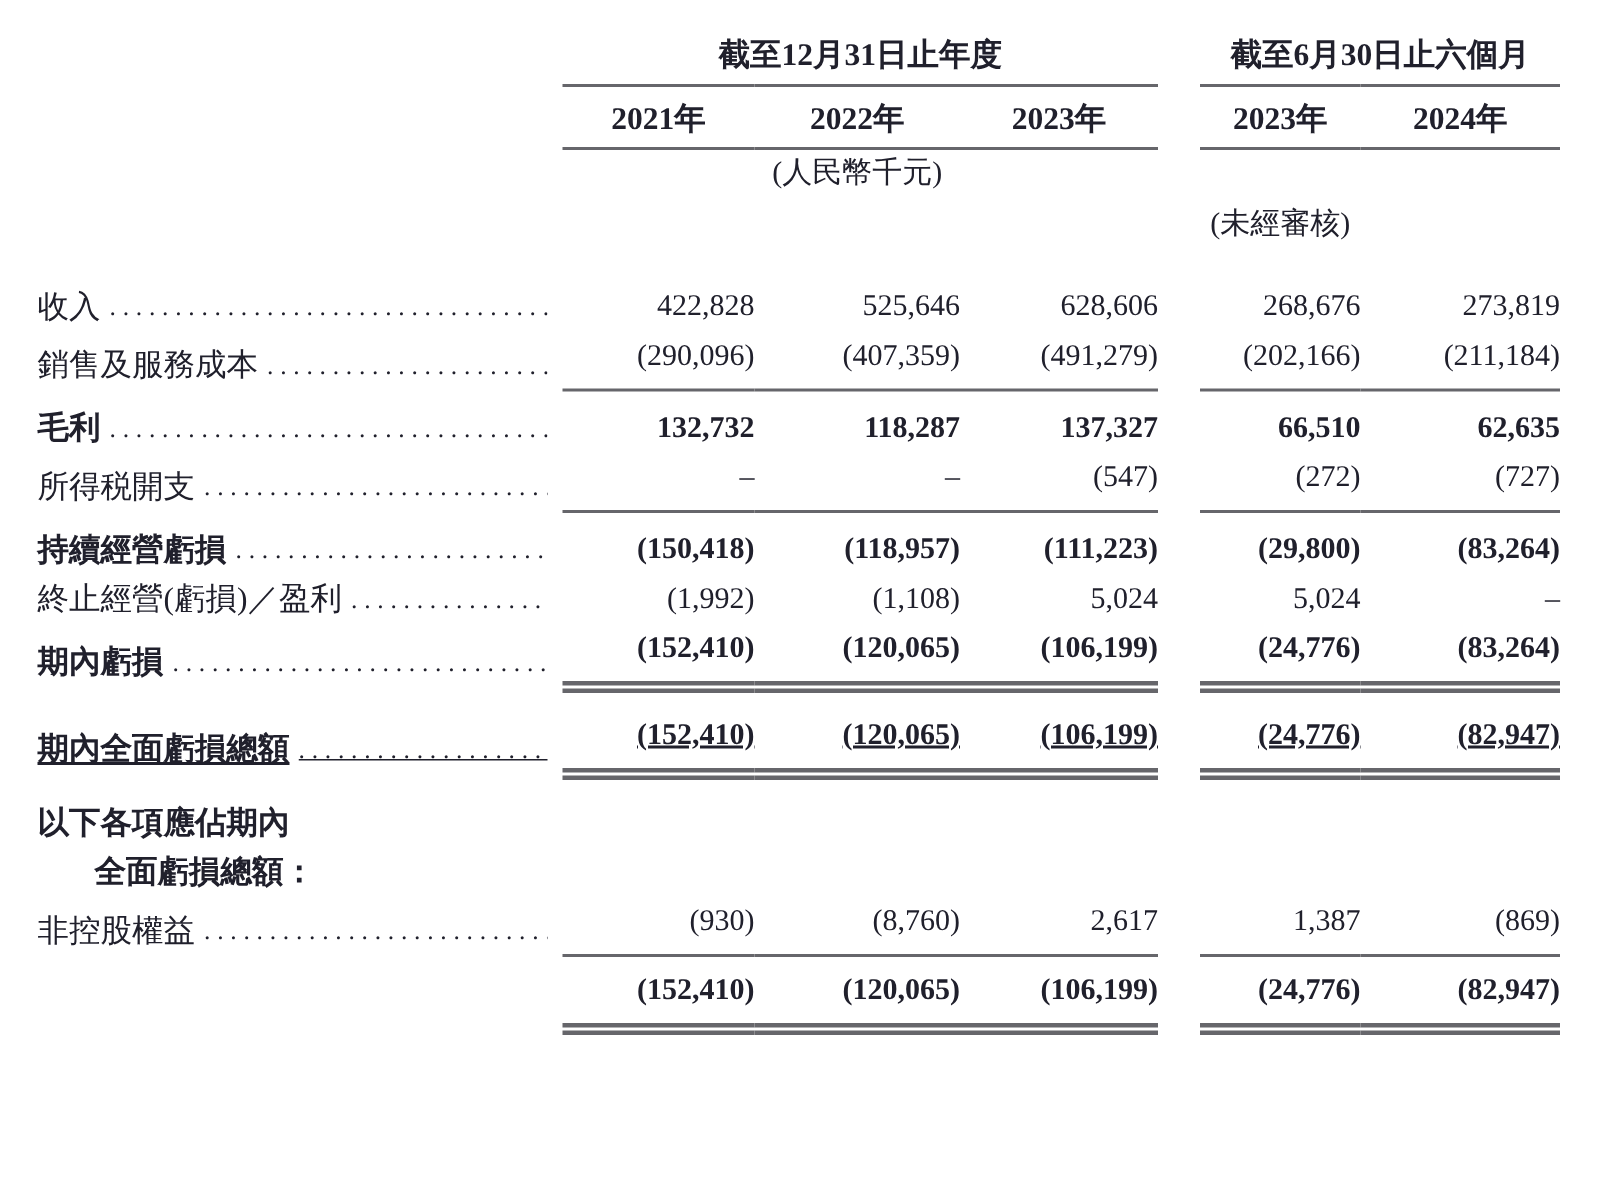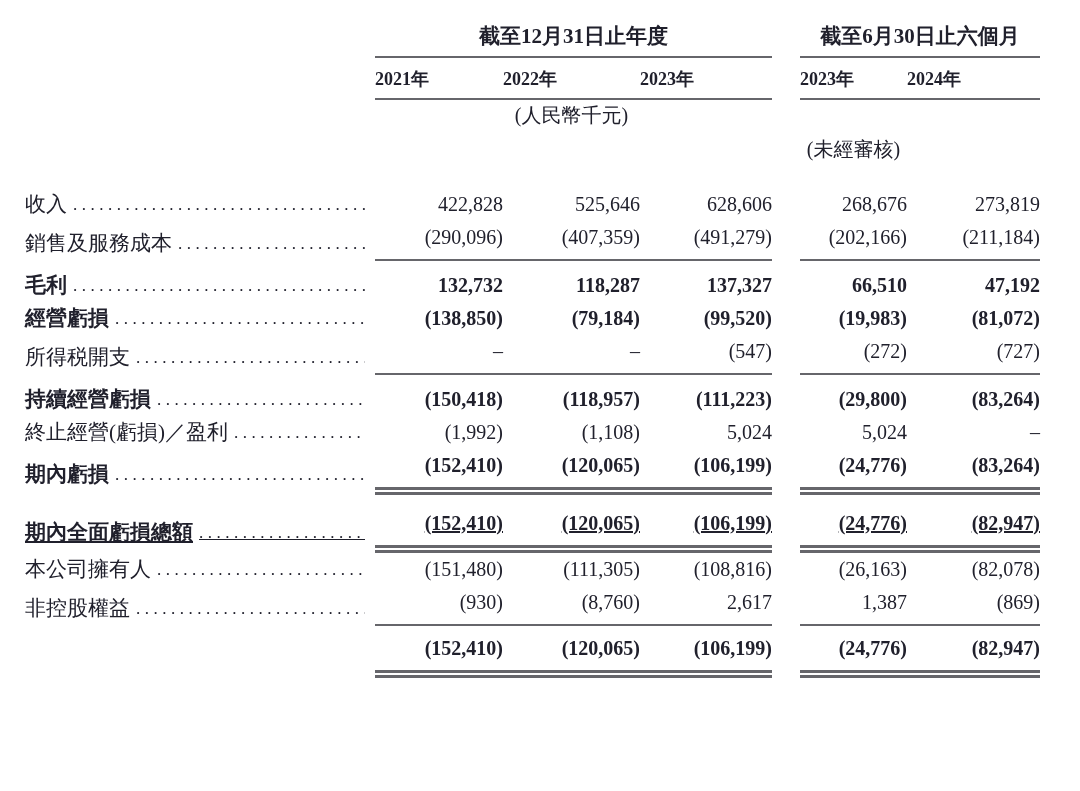--- a/index.html
+++ b/index.html
@@ -32,22 +32,22 @@
   col.c4{width:107px;}
   col.c5{width:133px;}
 
   th.group{
     font-weight:bold;text-align:center;
     font-size:21px;line-height:32px;
     border-bottom:2px solid var(--rule);
     padding-bottom:4px;white-space:nowrap;
   }
   th.year{
-    font-weight:bold;text-align:left;
-    font-size:18px;line-height:30px;
+    font-weight:bold;text-align:center;
+    font-size:21px;line-height:30px;
     border-bottom:2px solid var(--rule);
     padding:6px 0 4px 0;white-space:nowrap;
   }
   td.note{
     text-align:center;
     font-size:20px;line-height:30px;white-space:nowrap;
   }
   tr.note2 td.note{padding-top:4px;}
 
   td.num{
@@ -163,37 +163,23 @@
             <div class="lblwrap">
               <span class="t">毛利</span>
               <span class="dots"></span>
             </div>
           </td>
         <td class="num">132,732</td>
         <td class="num">118,287</td>
         <td class="num">137,327</td>
         <td class="gapcell"></td>
         <td class="num">66,510</td>
-        <td class="num">47,192</td>
-      </tr>
-
-      <tr class="r bold">
-        <td class="lbl">
-            <div class="lblwrap">
-              <span class="t">經營虧損</span>
-              <span class="dots"></span>
-            </div>
-          </td>
-        <td class="num">(138,850)</td>
-        <td class="num">(79,184)</td>
-        <td class="num">(99,520)</td>
-        <td class="gapcell"></td>
-        <td class="num">(19,983)</td>
-        <td class="num">(81,072)</td>
-      </tr>
+        <td class="num">62,635</td>
+      </tr>
+
 
 
       <tr class="r">
         <td class="lbl">
             <div class="lblwrap">
               <span class="t">所得税開支</span>
               <span class="dots"></span>
             </div>
           </td>
         <td class="num ul">–</td>
@@ -257,36 +243,48 @@
             </div>
           </td>
         <td class="num dul">(152,410)</td>
         <td class="num dul">(120,065)</td>
         <td class="num dul">(106,199)</td>
         <td class="gapcell"></td>
         <td class="num dul">(24,776)</td>
         <td class="num dul">(82,947)</td>
       </tr>
 
-
-
-      <tr class="r">
-        <td class="lbl">
-            <div class="lblwrap">
-              <span class="t">本公司擁有人</span>
-              <span class="dots"></span>
-            </div>
-          </td>
-        <td class="num">(151,480)</td>
-        <td class="num">(111,305)</td>
-        <td class="num">(108,816)</td>
-        <td class="gapcell"></td>
-        <td class="num">(26,163)</td>
-        <td class="num">(82,078)</td>
-      </tr>
+      <tr class="r bold pt16">
+        <td class="lbl">
+            <div class="lblwrap">
+              <span class="t">以下各項應佔期內</span>
+            </div>
+          </td>
+        <td></td>
+        <td></td>
+        <td></td>
+        <td class="gapcell"></td>
+        <td></td>
+        <td></td>
+      </tr>
+
+      <tr class="r bold">
+        <td class="lbl indent">
+            <div class="lblwrap">
+              <span class="t">全面虧損總額：</span>
+            </div>
+          </td>
+        <td></td>
+        <td></td>
+        <td></td>
+        <td class="gapcell"></td>
+        <td></td>
+        <td></td>
+      </tr>
+
 
       <tr class="r">
         <td class="lbl">
             <div class="lblwrap">
               <span class="t">非控股權益</span>
               <span class="dots"></span>
             </div>
           </td>
         <td class="num ul">(930)</td>
         <td class="num ul">(8,760)</td>

